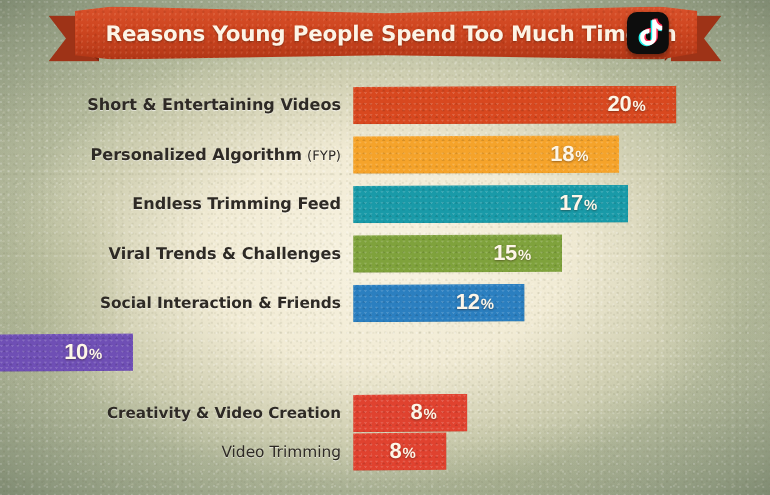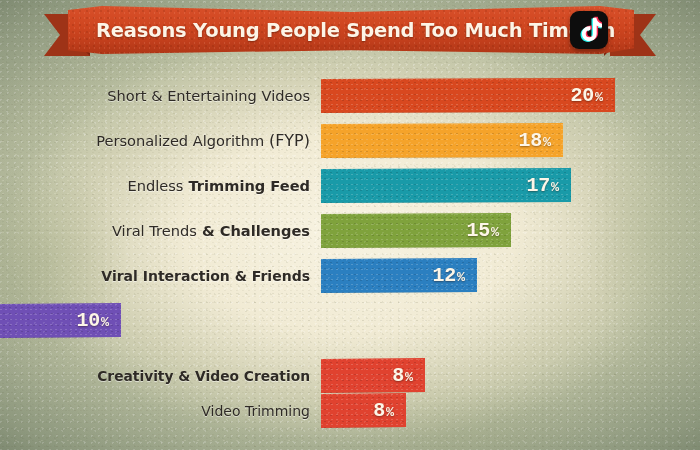--- a/index.html
+++ b/index.html
@@ -74,39 +74,39 @@
 
   
   .chart{position:absolute;left:0;top:70px;width:700px;height:365px;}
   .row{position:absolute;left:0;width:700px;height:35px;display:flex;align-items:center;}
   .label{
     width:321px;text-align:right;padding-right:11px;box-sizing:border-box;
     font-family:"DejaVu Sans", sans-serif;
     font-size:14.6px;color:#2e2a25;white-space:nowrap;
     text-shadow:0 1px 0 rgba(255,255,255,.5);
   }
-  .label .b{font-weight:normal;margin-left:12px;}
+  .label .b{font-weight:bold;margin-left:12px;}
   .label .sb{font-weight:bold;}
   .label .lt{font-weight:normal;}
-  .label .small{font-size:16px;font-weight:normal;text-align:right;}
+  .label .small{font-size:12px;font-weight:normal;text-align:right;}
   .bar{
     position:relative;height:35px;display:flex;align-items:center;justify-content:flex-end;
     box-shadow:2px 3px 5px rgba(70,60,40,.28);
     clip-path:polygon(0 1px,100% 0,100% calc(100% - 1px),0 100%);
   }
   .bar .bgrain{
     position:absolute;inset:0;opacity:.28;pointer-events:none;
     background-image:radial-gradient(circle at 25% 30%, rgba(255,255,255,.65) 0 1px,transparent 1px),
                      radial-gradient(circle at 65% 75%, rgba(0,0,0,.45) 0 1px,transparent 1px),
                      radial-gradient(circle at 85% 20%, rgba(255,255,255,.4) 0 1px,transparent 1px);
     background-size:5px 5px,6px 6px,9px 9px;
   }
   .val{
-    position:relative;z-index:2;padding-right:12px;
-    font-family:Liberation Mono, monospace;
+    position:relative;z-index:2;padding-right:28px;
+    font-family:Liberation Sans, sans-serif;
     color:#fdf6e8;text-shadow:0 1px 2px rgba(40,20,10,.45);
     display:flex;align-items:baseline;
   }
   .val .num{font-weight:bold;font-size:20px;letter-spacing:-.3px;}
   .val .pct{font-weight:bold;font-size:13.5px;margin-left:1px;}
 </style>
 </head>
 <body>
 
 <div class="canvas">
@@ -183,21 +183,21 @@
         <div class="bgrain"></div>
         <div class="val">
           <span class="num">15</span>
             <span class="pct">%</span>
         </div>
       </div>
     </div>
 
     <div class="row" style="top:188px">
       <div class="label" style="font-size:14px">
-        <span class="sb">Viral Interaction</span><span class="sb"> &amp; Friends</span><span class="small"></span>
+        <span class="sb">Social Interaction</span><span class="sb"> &amp; Friends</span><span class="small"></span>
       </div>
       <div class="bar" style="width:156px;background:#2b7fc0">
         <div class="bgrain"></div>
         <div class="val">
           <span class="num">12</span>
             <span class="pct">%</span>
         </div>
       </div>
     </div>
 

